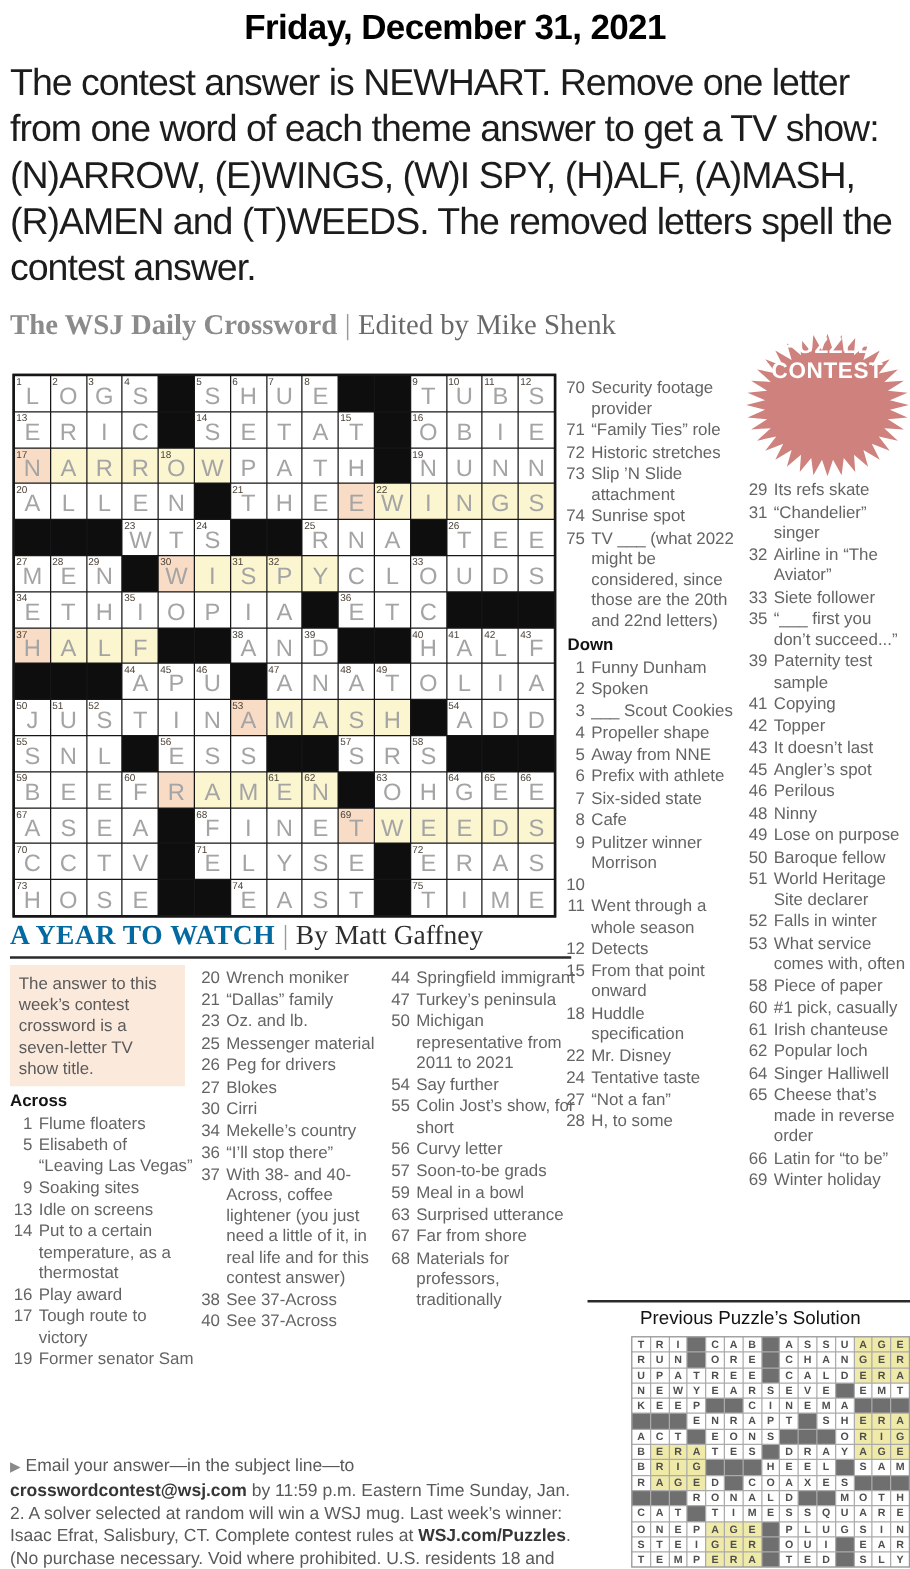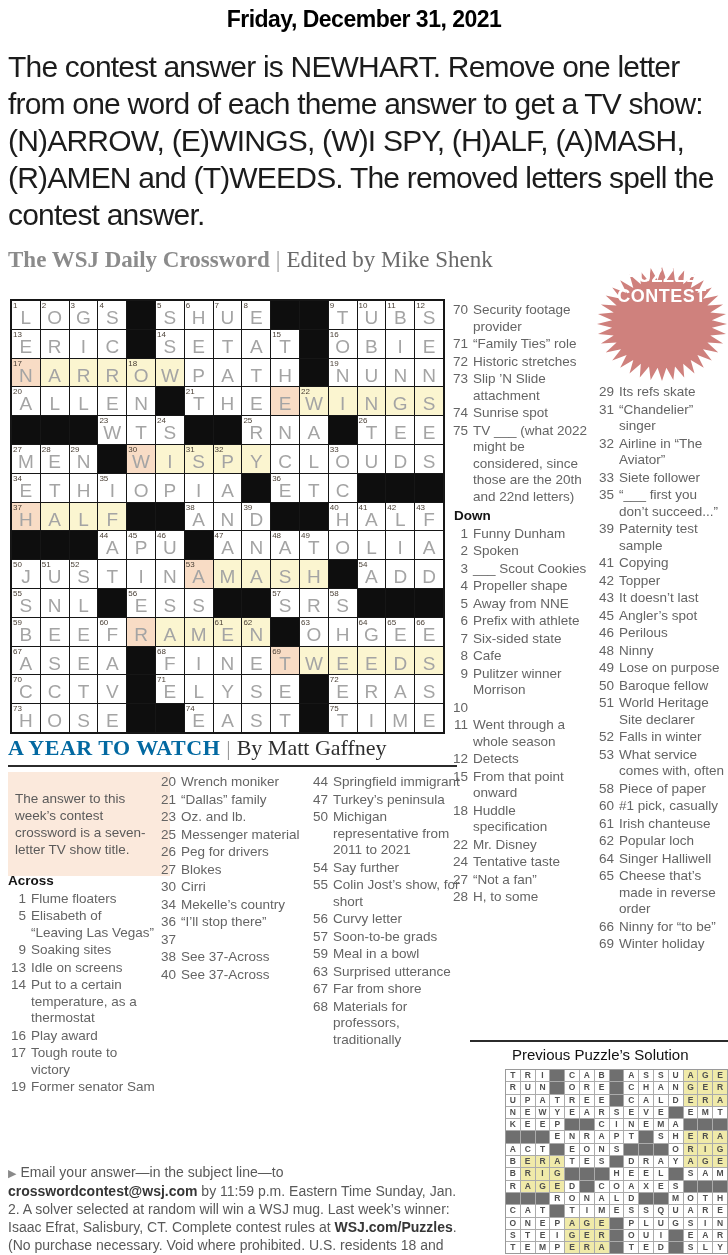--- a/index.html
+++ b/index.html
@@ -1,19 +1,19 @@
 <!DOCTYPE html>
 <html><head>
 <meta charset="utf-8">
 <style>
   html,body{margin:0;padding:0;background:#fff;}
   .page{position:relative;width:728px;height:1255px;background:#fff;overflow:hidden;
         font-family:"Liberation Sans",sans-serif;}
   .title{position:absolute;top:6px;left:0;width:728px;text-align:center;
-         font-size:23px;font-weight:700;color:#000;letter-spacing:-0.5px;}
+         font-size:28px;font-weight:700;color:#000;letter-spacing:-0.5px;}
   .intro{position:absolute;top:48px;left:8px;width:714px;font-size:30px;line-height:37px;
          color:#1c1c1c;letter-spacing:-0.8px;}
   .wsj-head{position:absolute;top:247px;left:8px;font-family:"Liberation Serif",serif;font-size:23px;white-space:nowrap;}
   .wsj-title{font-weight:700;color:#8b8b8b;}
   .hsep{color:#9a9a9a;font-weight:400;padding:0 6px;}
   .wsj-by{color:#696969;}
 
   
   .xw{position:absolute;left:10px;top:299px;display:grid;
       grid-template-columns:repeat(15,27.8px);grid-auto-rows:27.8px;gap:1px;
@@ -43,22 +43,22 @@
   #col-right{left:596px;top:384px;width:132px;}
   #col-a1{left:8px;top:870px;width:148px;}
   #col-a2{left:158px;top:774px;width:150px;}
   #col-a3{left:310px;top:774px;width:150px;}
 
   
   .ayt{position:absolute;left:8px;top:735px;font-family:"Liberation Serif",serif;font-size:22px;white-space:nowrap;}
   .ayt-title{font-weight:700;color:#0369a1;letter-spacing:0.5px;}
   .ayt-by{color:#2e2e2e;}
   .rule-main{position:absolute;left:8px;top:765px;width:449px;height:2px;background:#2b2b2b;}
-  .contest-box{position:absolute;left:8px;top:772px;width:162px;box-sizing:border-box;
-               background:#fbe9dc;color:#5a5a5a;font-size:13.5px;line-height:17px;padding:18px 7px;}
+  .contest-box{position:absolute;left:8px;top:772px;width:140px;box-sizing:border-box;
+               background:#fbe9dc;color:#5a5a5a;font-size:13.5px;line-height:17px;padding:6px 7px;}
 
   
   .footer{position:absolute;left:8px;top:1163px;width:454px;font-size:14px;line-height:18px;color:#595959;}
   .footer .arrow{color:#8a8a8a;font-size:11px;margin-right:4px;}
   .footer .b{font-weight:700;color:#363636;}
 
   
   .sol-rule{position:absolute;left:470px;top:1040px;width:258px;height:2px;background:#2b2b2b;}
   .sol-head{position:absolute;left:512px;top:1046px;font-size:15px;font-weight:400;color:#111;}
   .sol{position:absolute;left:505px;top:1069px;display:grid;
@@ -958,21 +958,21 @@
         <div class="clue">
           <span class="cn">64</span>
           <span class="ct">Singer Halliwell</span>
         </div>
         <div class="clue">
           <span class="cn">65</span>
           <span class="ct">Cheese that’s made in reverse order</span>
         </div>
         <div class="clue">
           <span class="cn">66</span>
-          <span class="ct">Ninny for “to be”</span>
+          <span class="ct">Latin for “to be”</span>
         </div>
         <div class="clue">
           <span class="cn">69</span>
           <span class="ct">Winter holiday</span>
         </div>
       </div>
   </div>
 
   <div class="ayt">
     <span class="ayt-title">A YEAR TO WATCH</span><span class="hsep">|</span><span class="ayt-by">By Matt Gaffney</span>
@@ -1051,20 +1051,21 @@
         <div class="clue">
           <span class="cn">34</span>
           <span class="ct">Mekelle’s country</span>
         </div>
         <div class="clue">
           <span class="cn">36</span>
           <span class="ct">“I’ll stop there”</span>
         </div>
         <div class="clue">
           <span class="cn">37</span>
+          <span class="ct">With 38- and 40-Across, coffee lightener (you just need a little of it, in real life and for this contest answer)</span>
         </div>
         <div class="clue">
           <span class="cn">38</span>
           <span class="ct">See 37-Across</span>
         </div>
         <div class="clue">
           <span class="cn">40</span>
           <span class="ct">See 37-Across</span>
         </div>
       </div>

